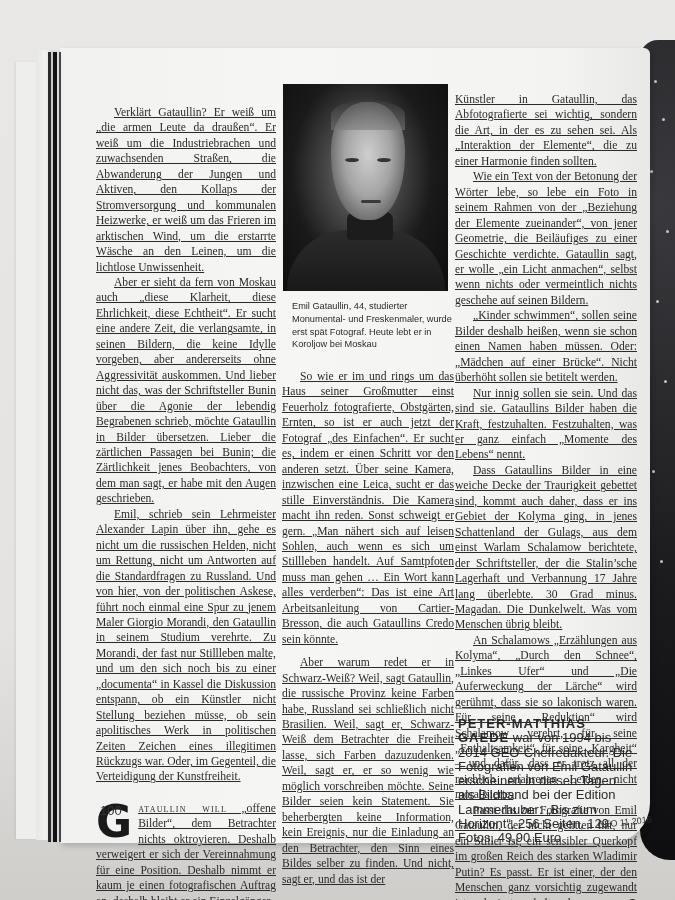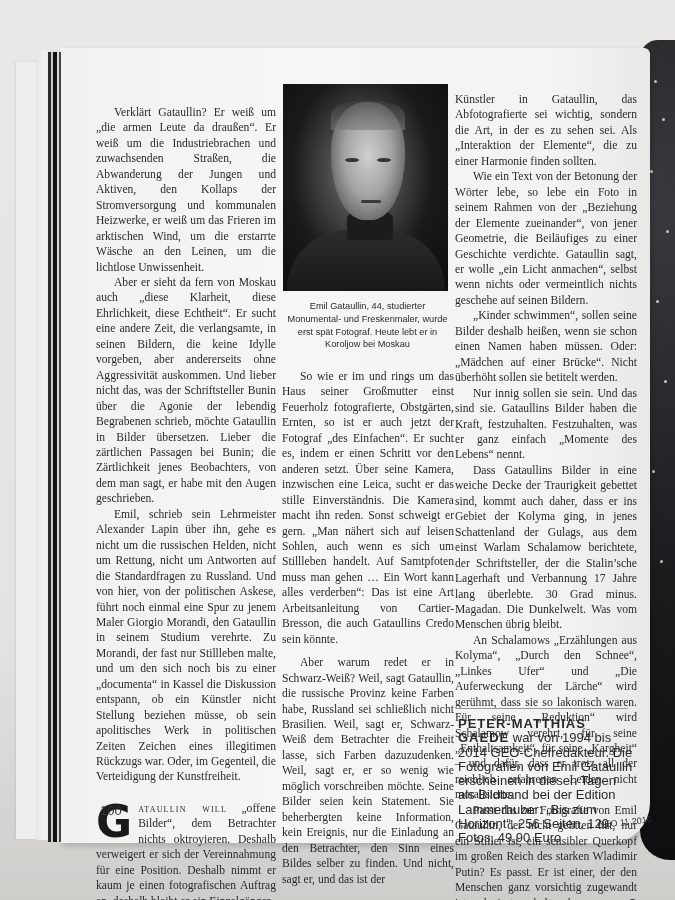--- a/index.html
+++ b/index.html
@@ -27,21 +27,21 @@
     box-shadow: 2px 3px 6px rgba(0,0,0,0.18);
   }
   .next-page {
     position:absolute; left:640px; top:40px; width:40px; height:820px;
     background: radial-gradient(circle at 30% 20%, #3a3a3e 0%, #1a1a1d 60%, #0e0e10 100%);
     border-radius: 18px 0 0 30px;
   }
   .star { position:absolute; width:3px; height:3px; background:#e8e8e8; border-radius:50%; opacity:.8; }
 
   .col { position:absolute; font-size:11.6px; line-height:15.45px; color:#2a2a2a; text-align:justify; hyphens:manual; }
-  .col p { margin:0; text-indent:0; }
+  .col p { margin:0; text-indent:0;text-decoration:underline; }
   .col p.ind { text-indent:18px; }
   .col1 { left:96px; top:105px; width:180px; }
   .col2 { left:282px; top:369px; width:172px; }
   .col3 { left:455px; top:92px; width:182px; }
 
   .photo {
     position:absolute; left:283px; top:84px; width:165px; height:207px;
     background: radial-gradient(ellipse at 48% 42%, #8a8a8a 0%, #4a4a4a 28%, #1a1a1a 58%, #0d0d0d 100%);
     overflow:hidden;
   }
@@ -50,23 +50,23 @@
     background: radial-gradient(ellipse at 50% 45%, #cfcfcf 0%, #a4a4a4 45%, #555 85%, #2a2a2a 100%);
     border-radius: 46% 46% 45% 45% / 40% 40% 55% 55%;
   }
   .hair { position:absolute; left:48px; top:16px; width:74px; height:30px; border-radius:50% 50% 0 0; background: linear-gradient(180deg,#3a3a3a,#7a7a7a); opacity:.6; }
   .eyes { position:absolute; top:74px; width:14px; height:4px; background:#333; border-radius:50%; }
   .mouth { position:absolute; left:78px; top:116px; width:20px; height:3px; background:#3a3a3a; border-radius:2px; }
   .neck { position:absolute; left:64px; top:126px; width:46px; height:30px; background:#1c1c1c; border-radius:30% 30% 10% 10%; }
   .sweater { position:absolute; left:4px; top:146px; width:158px; height:70px; background: linear-gradient(180deg,#2c2c2c,#161616); border-radius: 60px 60px 0 0; }
 
   .caption {
-    position:absolute; left:285px; top:300px; width:165px;
+    position:absolute; left:292px; top:300px; width:165px;
     font-family:"Liberation Sans", sans-serif; font-size:9.2px; line-height:12.8px;
-    text-align:center; color:#2a2a2a;
+    text-align:left; color:#2a2a2a;
   }
   .dropcap {
     float:left; font-family:"DejaVu Sans", sans-serif; font-weight:bold;
     font-size:44px; line-height:38px; margin:2px 6px 0 0; color:#1a1a1a;
   }
   .smallcaps { font-variant: small-caps; letter-spacing:1.2px; }
   .endmark { display:inline-block; width:9px; height:9px; border-radius:50%; background:#222; float:right; margin-top:3px; }
 
   .rule { position:absolute; left:458px; top:708px; width:170px; height:1px; background:#999; }
   .bio {

